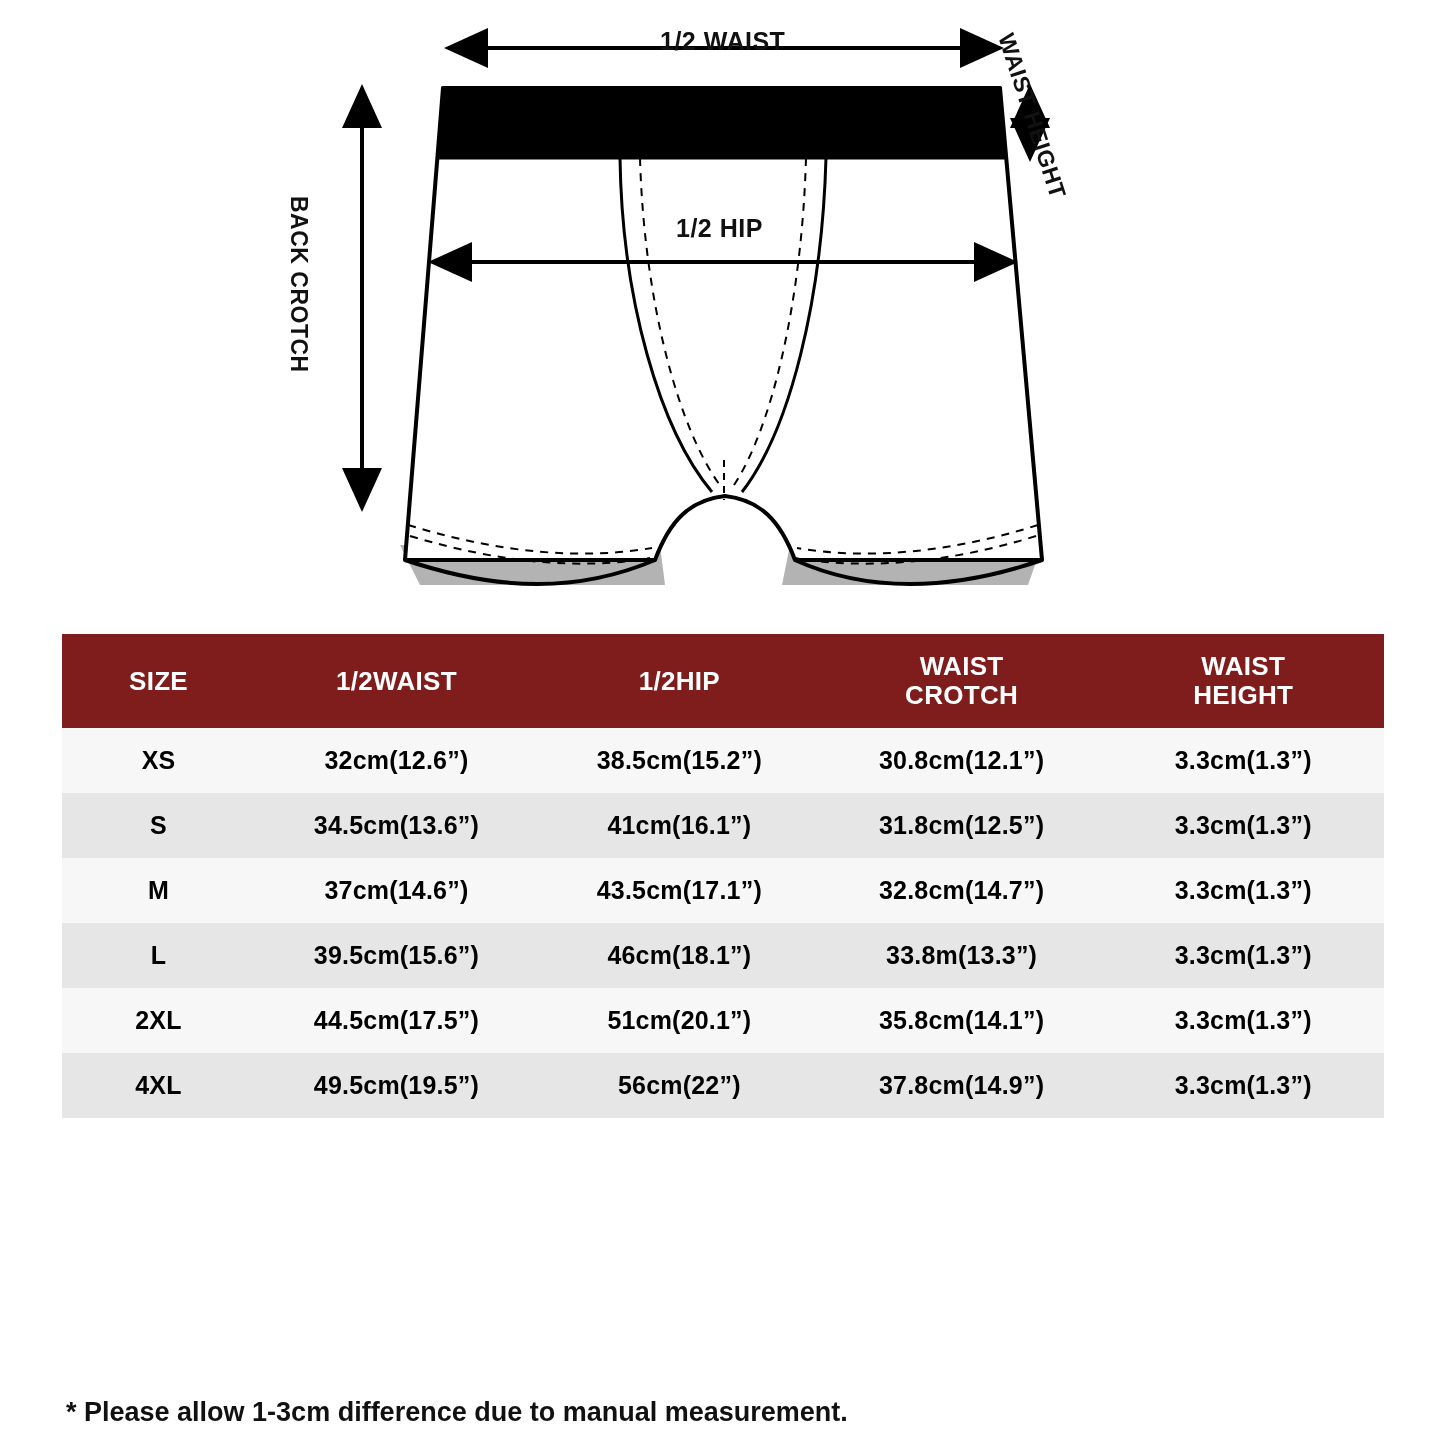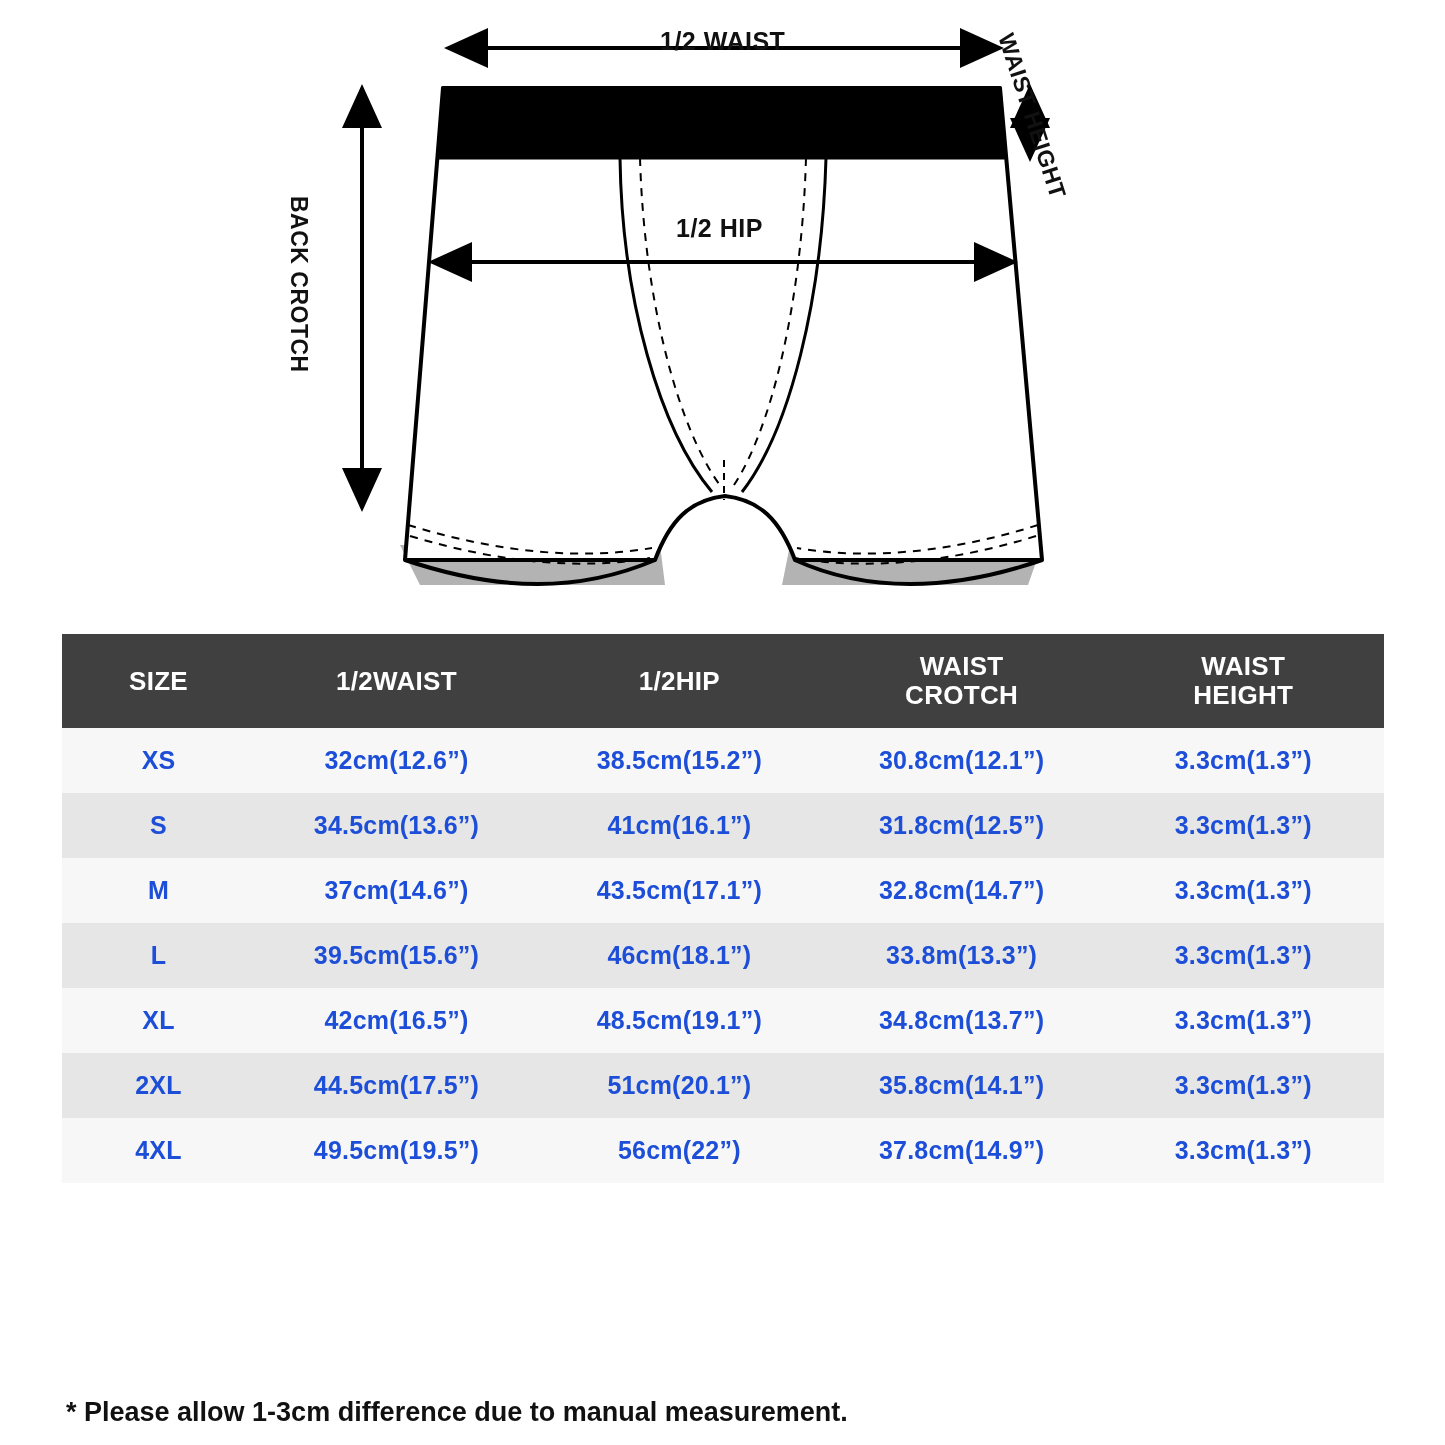--- a/index.html
+++ b/index.html
@@ -56,36 +56,36 @@
     left: 62px;
     top: 634px;
     width: 1322px;
   }
   table.size-chart {
     border-collapse: collapse;
     width: 100%;
     table-layout: fixed;
   }
   table.size-chart thead th {
-    background: #404040;
+    background: #7f1d1d;
     color: #ffffff;
     font-size: 26px;
     font-weight: bold;
     padding: 18px 4px;
     line-height: 1.12;
     text-align: center;
     letter-spacing: 0.3px;
   }
   table.size-chart thead th .two-line { display: block; }
   table.size-chart tbody td {
     text-align: center;
     font-size: 25px;
     font-weight: bold;
     padding: 18px 4px;
-    color: #1d4ed8;
+    color: #000000;
     letter-spacing: 0.2px;
   }
   table.size-chart tbody tr:nth-child(odd)  td { background: #f7f7f7; }
   table.size-chart tbody tr:nth-child(even) td { background: #e6e6e6; }
 
   col.c-size  { width: 14.6%; }
   col.c-waist { width: 21.4%; }
   col.c-hip   { width: 21.4%; }
   col.c-crotch{ width: 21.3%; }
   col.c-wh    { width: 21.3%; }
@@ -206,27 +206,20 @@
         <td>3.3cm(1.3”)</td>
       </tr>
       <tr>
         <td>L</td>
         <td>39.5cm(15.6”)</td>
         <td>46cm(18.1”)</td>
         <td>33.8m(13.3”)</td>
         <td>3.3cm(1.3”)</td>
       </tr>
       <tr>
-        <td>XL</td>
-        <td>42cm(16.5”)</td>
-        <td>48.5cm(19.1”)</td>
-        <td>34.8cm(13.7”)</td>
-        <td>3.3cm(1.3”)</td>
-      </tr>
-      <tr>
         <td>2XL</td>
         <td>44.5cm(17.5”)</td>
         <td>51cm(20.1”)</td>
         <td>35.8cm(14.1”)</td>
         <td>3.3cm(1.3”)</td>
       </tr>
       <tr>
         <td>4XL</td>
         <td>49.5cm(19.5”)</td>
         <td>56cm(22”)</td>

